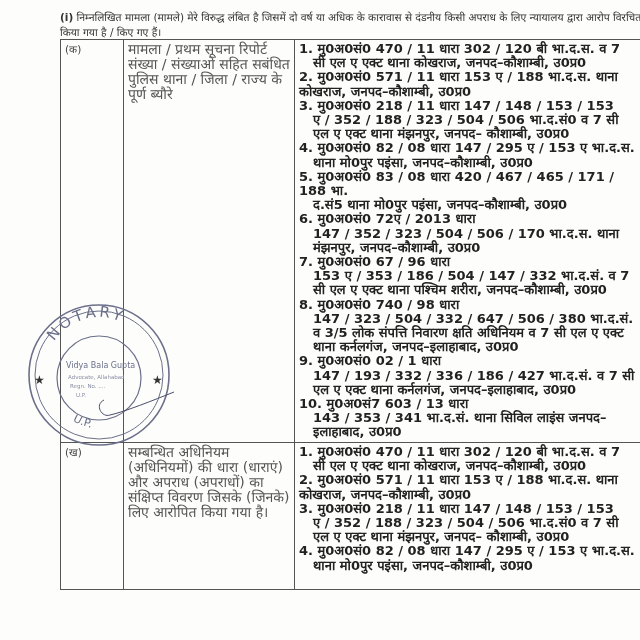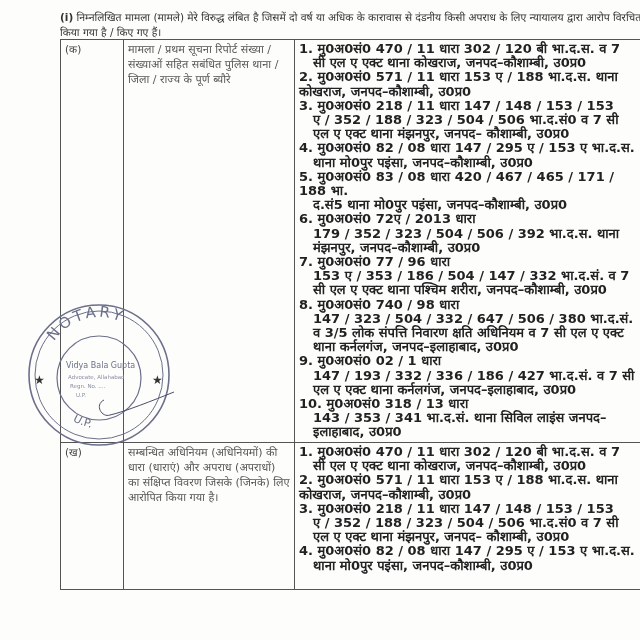--- a/index.html
+++ b/index.html
@@ -21,21 +21,21 @@
       width: 584px; border-collapse: collapse;
       table-layout: fixed;
       font-size: 10px;
     }
     table.doc td {
       border: 1px solid #555;
       vertical-align: top;
       padding: 2px 4px;
     }
     td.c1 { width: 54px; color: #444; font-size: 10.5px; padding-left: 8px; }
-    td.c2 { width: 162px; color: #555; font-size: 11px; line-height: 15px; padding-left: 8px; }
+    td.c2 { width: 162px; color: #555; font-size: 14px; line-height: 15px; padding-left: 8px; }
     td.c3 { line-height: 14.2px; color: #222; font-weight: bold; font-size: 13px; padding-left: 6px; }
     .case { margin: 0; }
     .case .line2 { padding-left: 14px; }
     .row1 td { height: 398px; }
     .row2 td { height: 142px; }
     .stamp {
       position: absolute; left: 8px; top: 300px; width: 150px; height: 150px;
       pointer-events: none;
     }
     .stamp svg { width: 150px; height: 150px; }
@@ -55,25 +55,25 @@
     <tbody>
         <tr class="row1">
       <td class="c1">(क)</td>
       <td class="c2">मामला / प्रथम सूचना रिपोर्ट संख्या / संख्याओं सहित सबंधित पुलिस थाना / जिला / राज्य के पूर्ण ब्यौरे</td>
       <td class="c3">
         <div class="case"><span>1.</span> <span>मु0अ0सं0 470 / 11 धारा 302 / 120 बी भा.द.स. व 7</span><div class="line2">सी एल ए एक्ट थाना कोखराज, जनपद–कौशाम्बी, उ0प्र0</div></div>
         <div class="case"><span>2.</span> <span>मु0अ0सं0 571 / 11 धारा 153 ए / 188 भा.द.स. थाना</span><div>कोखराज, जनपद–कौशाम्बी, उ0प्र0</div></div>
         <div class="case"><span>3.</span> <span>मु0अ0सं0 218 / 11 धारा 147 / 148 / 153 / 153</span><div class="line2">ए / 352 / 188 / 323 /  504 / 506 भा.द.सं0 व 7 सी एल ए एक्ट थाना मंझनपुर, जनपद– कौशाम्बी, उ0प्र0</div></div>
         <div class="case"><span>4.</span> <span>मु0अ0सं0 82 / 08 धारा 147 / 295 ए / 153 ए भा.द.स.</span><div class="line2">थाना मो0पुर पइंसा, जनपद–कौशाम्बी, उ0प्र0</div></div>
         <div class="case"><span>5.</span> <span>मु0अ0सं0 83 / 08 धारा 420 / 467 / 465 / 171 / 188 भा.</span><div class="line2">द.सं5 थाना मो0पुर पइंसा, जनपद–कौशाम्बी, उ0प्र0</div></div>
-        <div class="case"><span>6.</span> <span>मु0अ0सं0 72ए / 2013 धारा</span><div class="line2">179 / 352 / 323 / 504 / 506 / 392 भा.द.स. थाना मंझनपुर, जनपद–कौशाम्बी, उ0प्र0</div></div>
-        <div class="case"><span>7.</span> <span>मु0अ0सं0 77 / 96 धारा</span><div class="line2">153 ए / 353 / 186 / 504 / 147 / 332 भा.द.सं. व 7 सी एल ए एक्ट थाना पश्चिम शरीरा, जनपद–कौशाम्बी, उ0प्र0</div></div>
+        <div class="case"><span>6.</span> <span>मु0अ0सं0 72ए / 2013 धारा</span><div class="line2">147 / 352 / 323 / 504 / 506 / 170 भा.द.स. थाना मंझनपुर, जनपद–कौशाम्बी, उ0प्र0</div></div>
+        <div class="case"><span>7.</span> <span>मु0अ0सं0 67 / 96 धारा</span><div class="line2">153 ए / 353 / 186 / 504 / 147 / 332 भा.द.सं. व 7 सी एल ए एक्ट थाना पश्चिम शरीरा, जनपद–कौशाम्बी, उ0प्र0</div></div>
         <div class="case"><span>8.</span> <span>मु0अ0सं0 740 / 98 धारा</span><div class="line2">147 / 323 / 504 / 332 / 647 / 506 / 380 भा.द.सं. व 3/5 लोक संपत्ति निवारण क्षति अधिनियम व 7 सी एल ए एक्ट थाना कर्नलगंज, जनपद–इलाहाबाद, उ0प्र0</div></div>
         <div class="case"><span>9.</span> <span>मु0अ0सं0 02 / 1 धारा</span><div class="line2">147 / 193 / 332 / 336 / 186 / 427 भा.द.सं. व 7 सी एल ए एक्ट थाना कर्नलगंज, जनपद–इलाहाबाद, उ0प्र0</div></div>
-        <div class="case"><span>10.</span> <span>मु0अ0सं0 318 / 13 धारा</span><div class="line2">143 / 353 / 341 भा.द.सं. थाना सिविल लाइंस जनपद–इलाहाबाद, उ0प्र0</div></div>
+        <div class="case"><span>10.</span> <span>मु0अ0सं7 603 / 13 धारा</span><div class="line2">143 / 353 / 341 भा.द.सं. थाना सिविल लाइंस जनपद–इलाहाबाद, उ0प्र0</div></div>
       </td>
     </tr>
     <tr class="row2">
       <td class="c1">(ख)</td>
       <td class="c2">सम्बन्धित अधिनियम (अधिनियमों) की धारा (धाराएं) और अपराध (अपराधों) का संक्षिप्त विवरण जिसके (जिनके) लिए आरोपित किया गया है।</td>
       <td class="c3">
         <div class="case"><span>1.</span> <span>मु0अ0सं0 470 / 11 धारा 302 / 120 बी भा.द.स. व 7</span><div class="line2">सी एल ए एक्ट थाना कोखराज, जनपद–कौशाम्बी, उ0प्र0</div></div>
         <div class="case"><span>2.</span> <span>मु0अ0सं0 571 / 11 धारा 153 ए / 188 भा.द.स. थाना</span><div>कोखराज, जनपद–कौशाम्बी, उ0प्र0</div></div>
         <div class="case"><span>3.</span> <span>मु0अ0सं0 218 / 11 धारा 147 / 148 / 153 / 153</span><div class="line2">ए / 352 / 188 / 323 /  504 / 506 भा.द.सं0 व 7 सी एल ए एक्ट थाना मंझनपुर, जनपद– कौशाम्बी, उ0प्र0</div></div>
         <div class="case"><span>4.</span> <span>मु0अ0सं0 82 / 08 धारा 147 / 295 ए / 153 ए भा.द.स.</span><div class="line2">थाना मो0पुर पइंसा, जनपद–कौशाम्बी, उ0प्र0</div></div>

